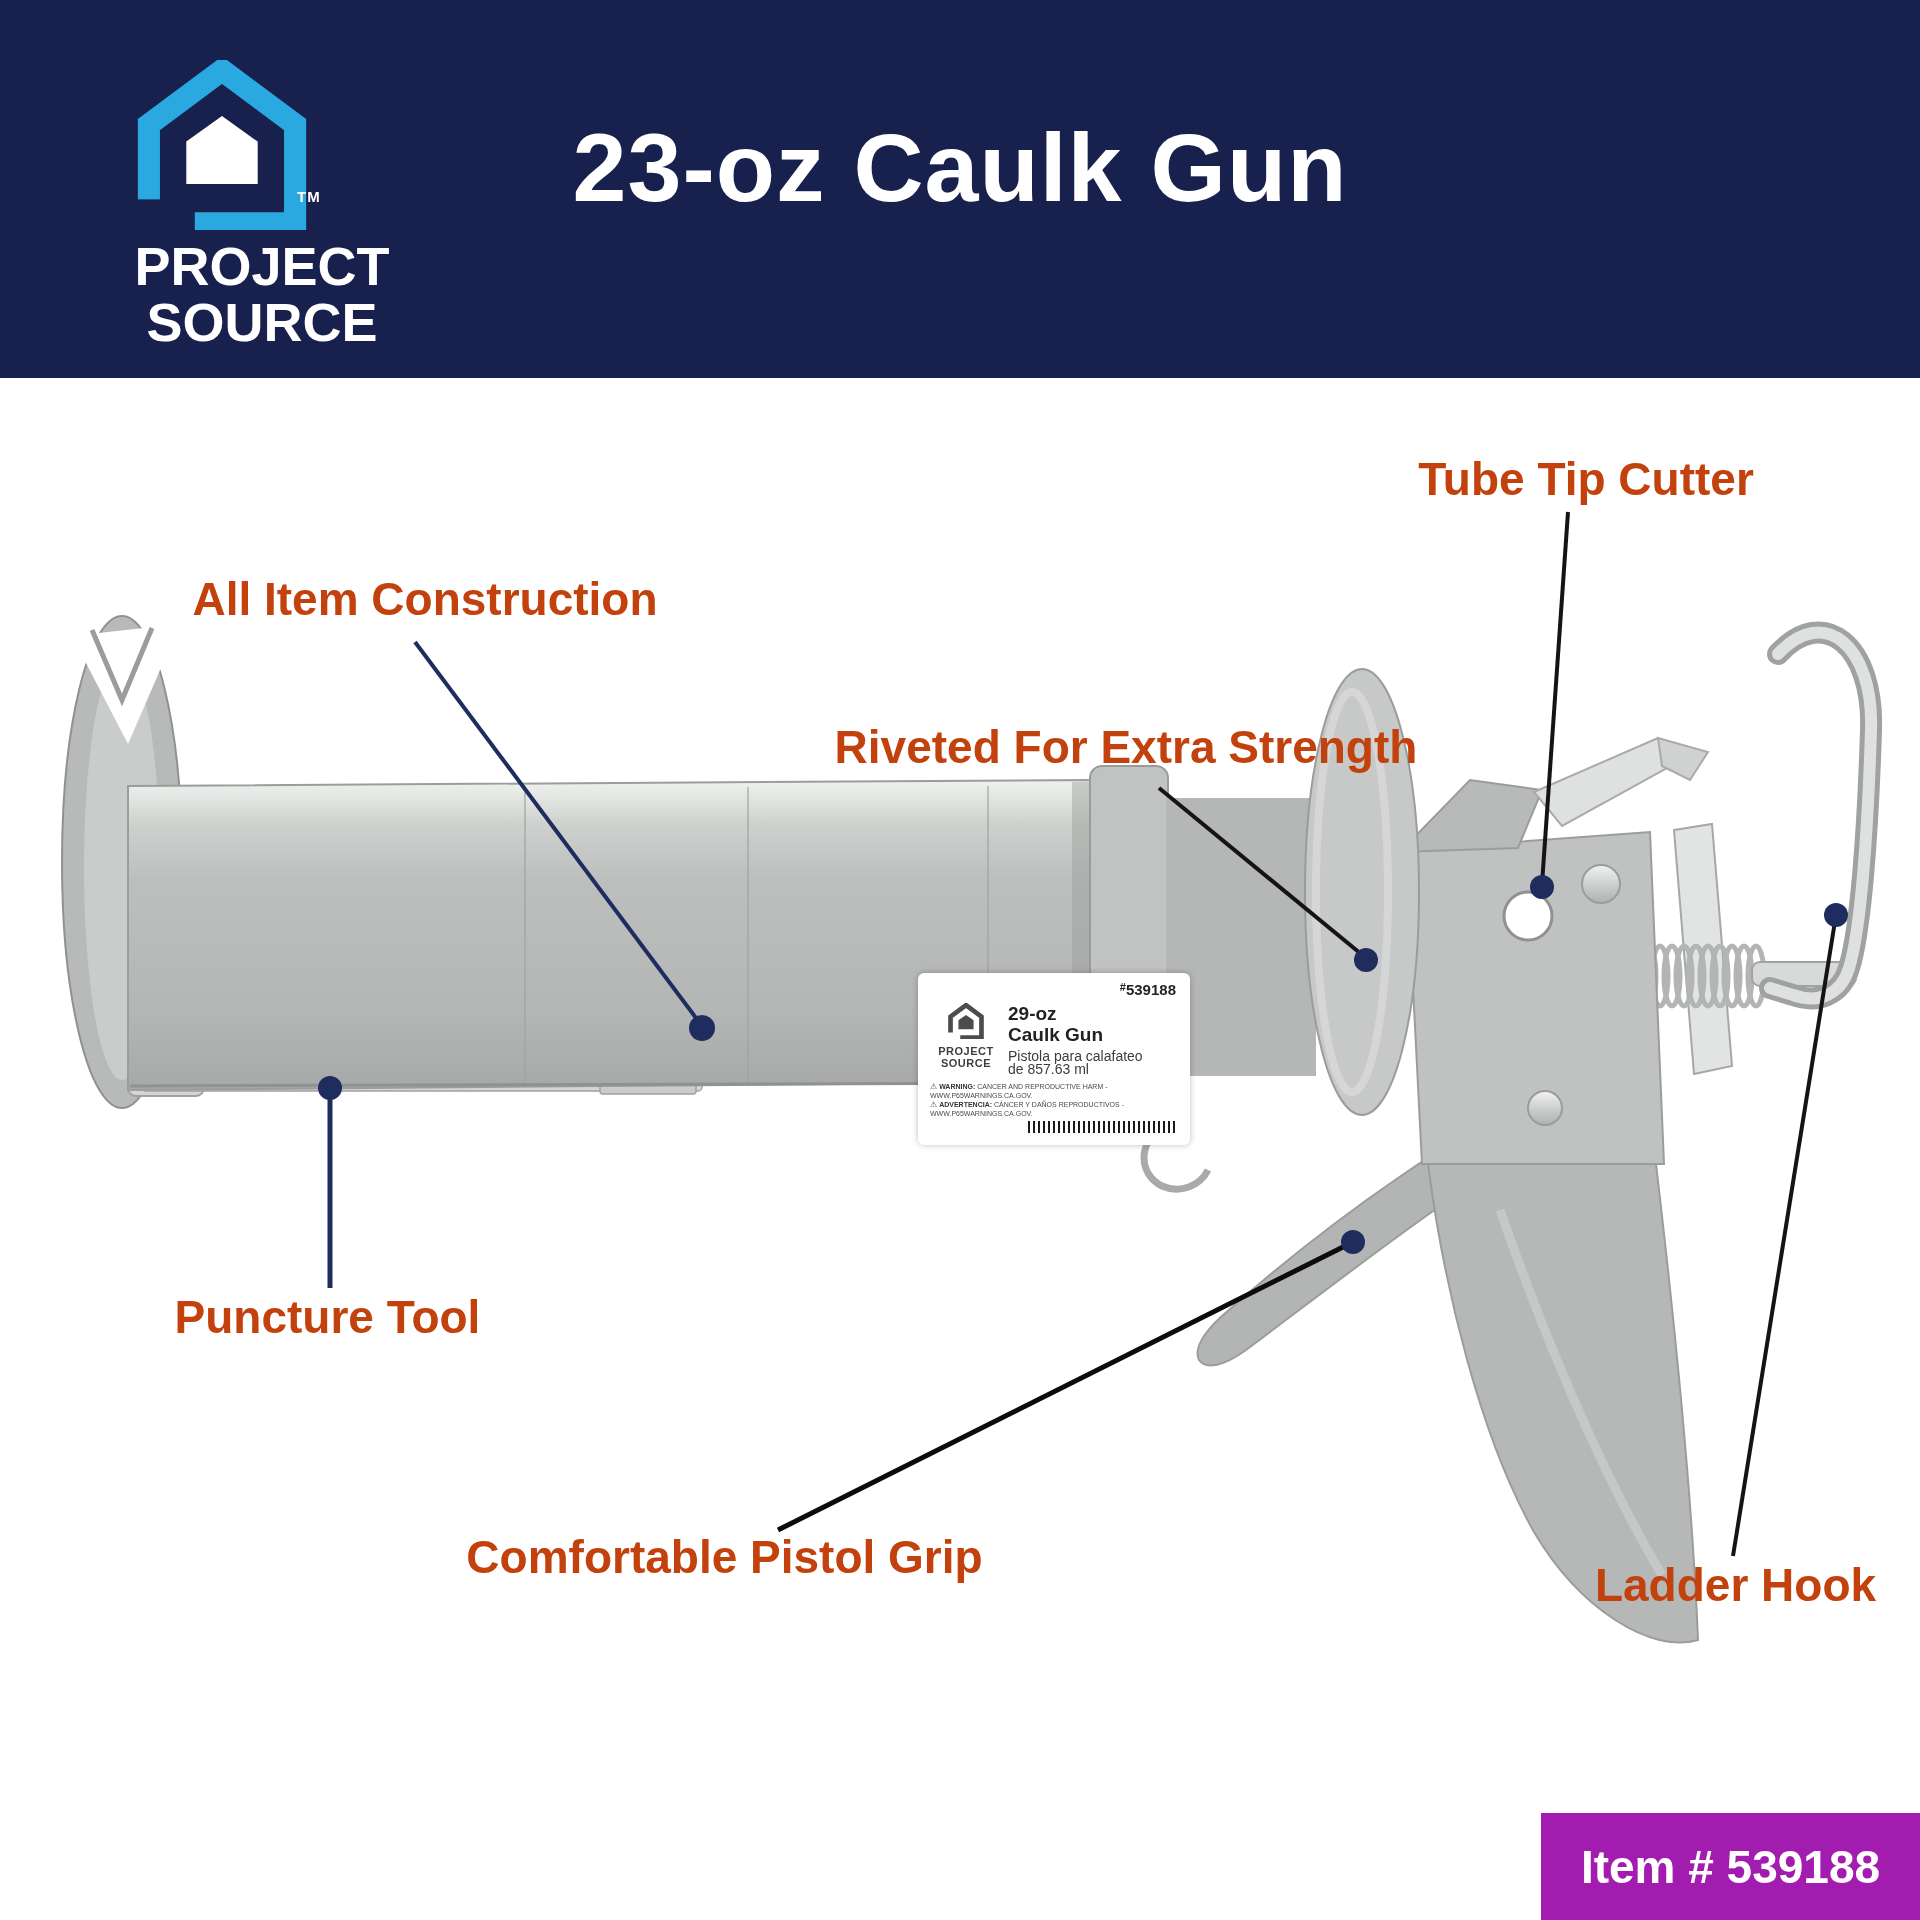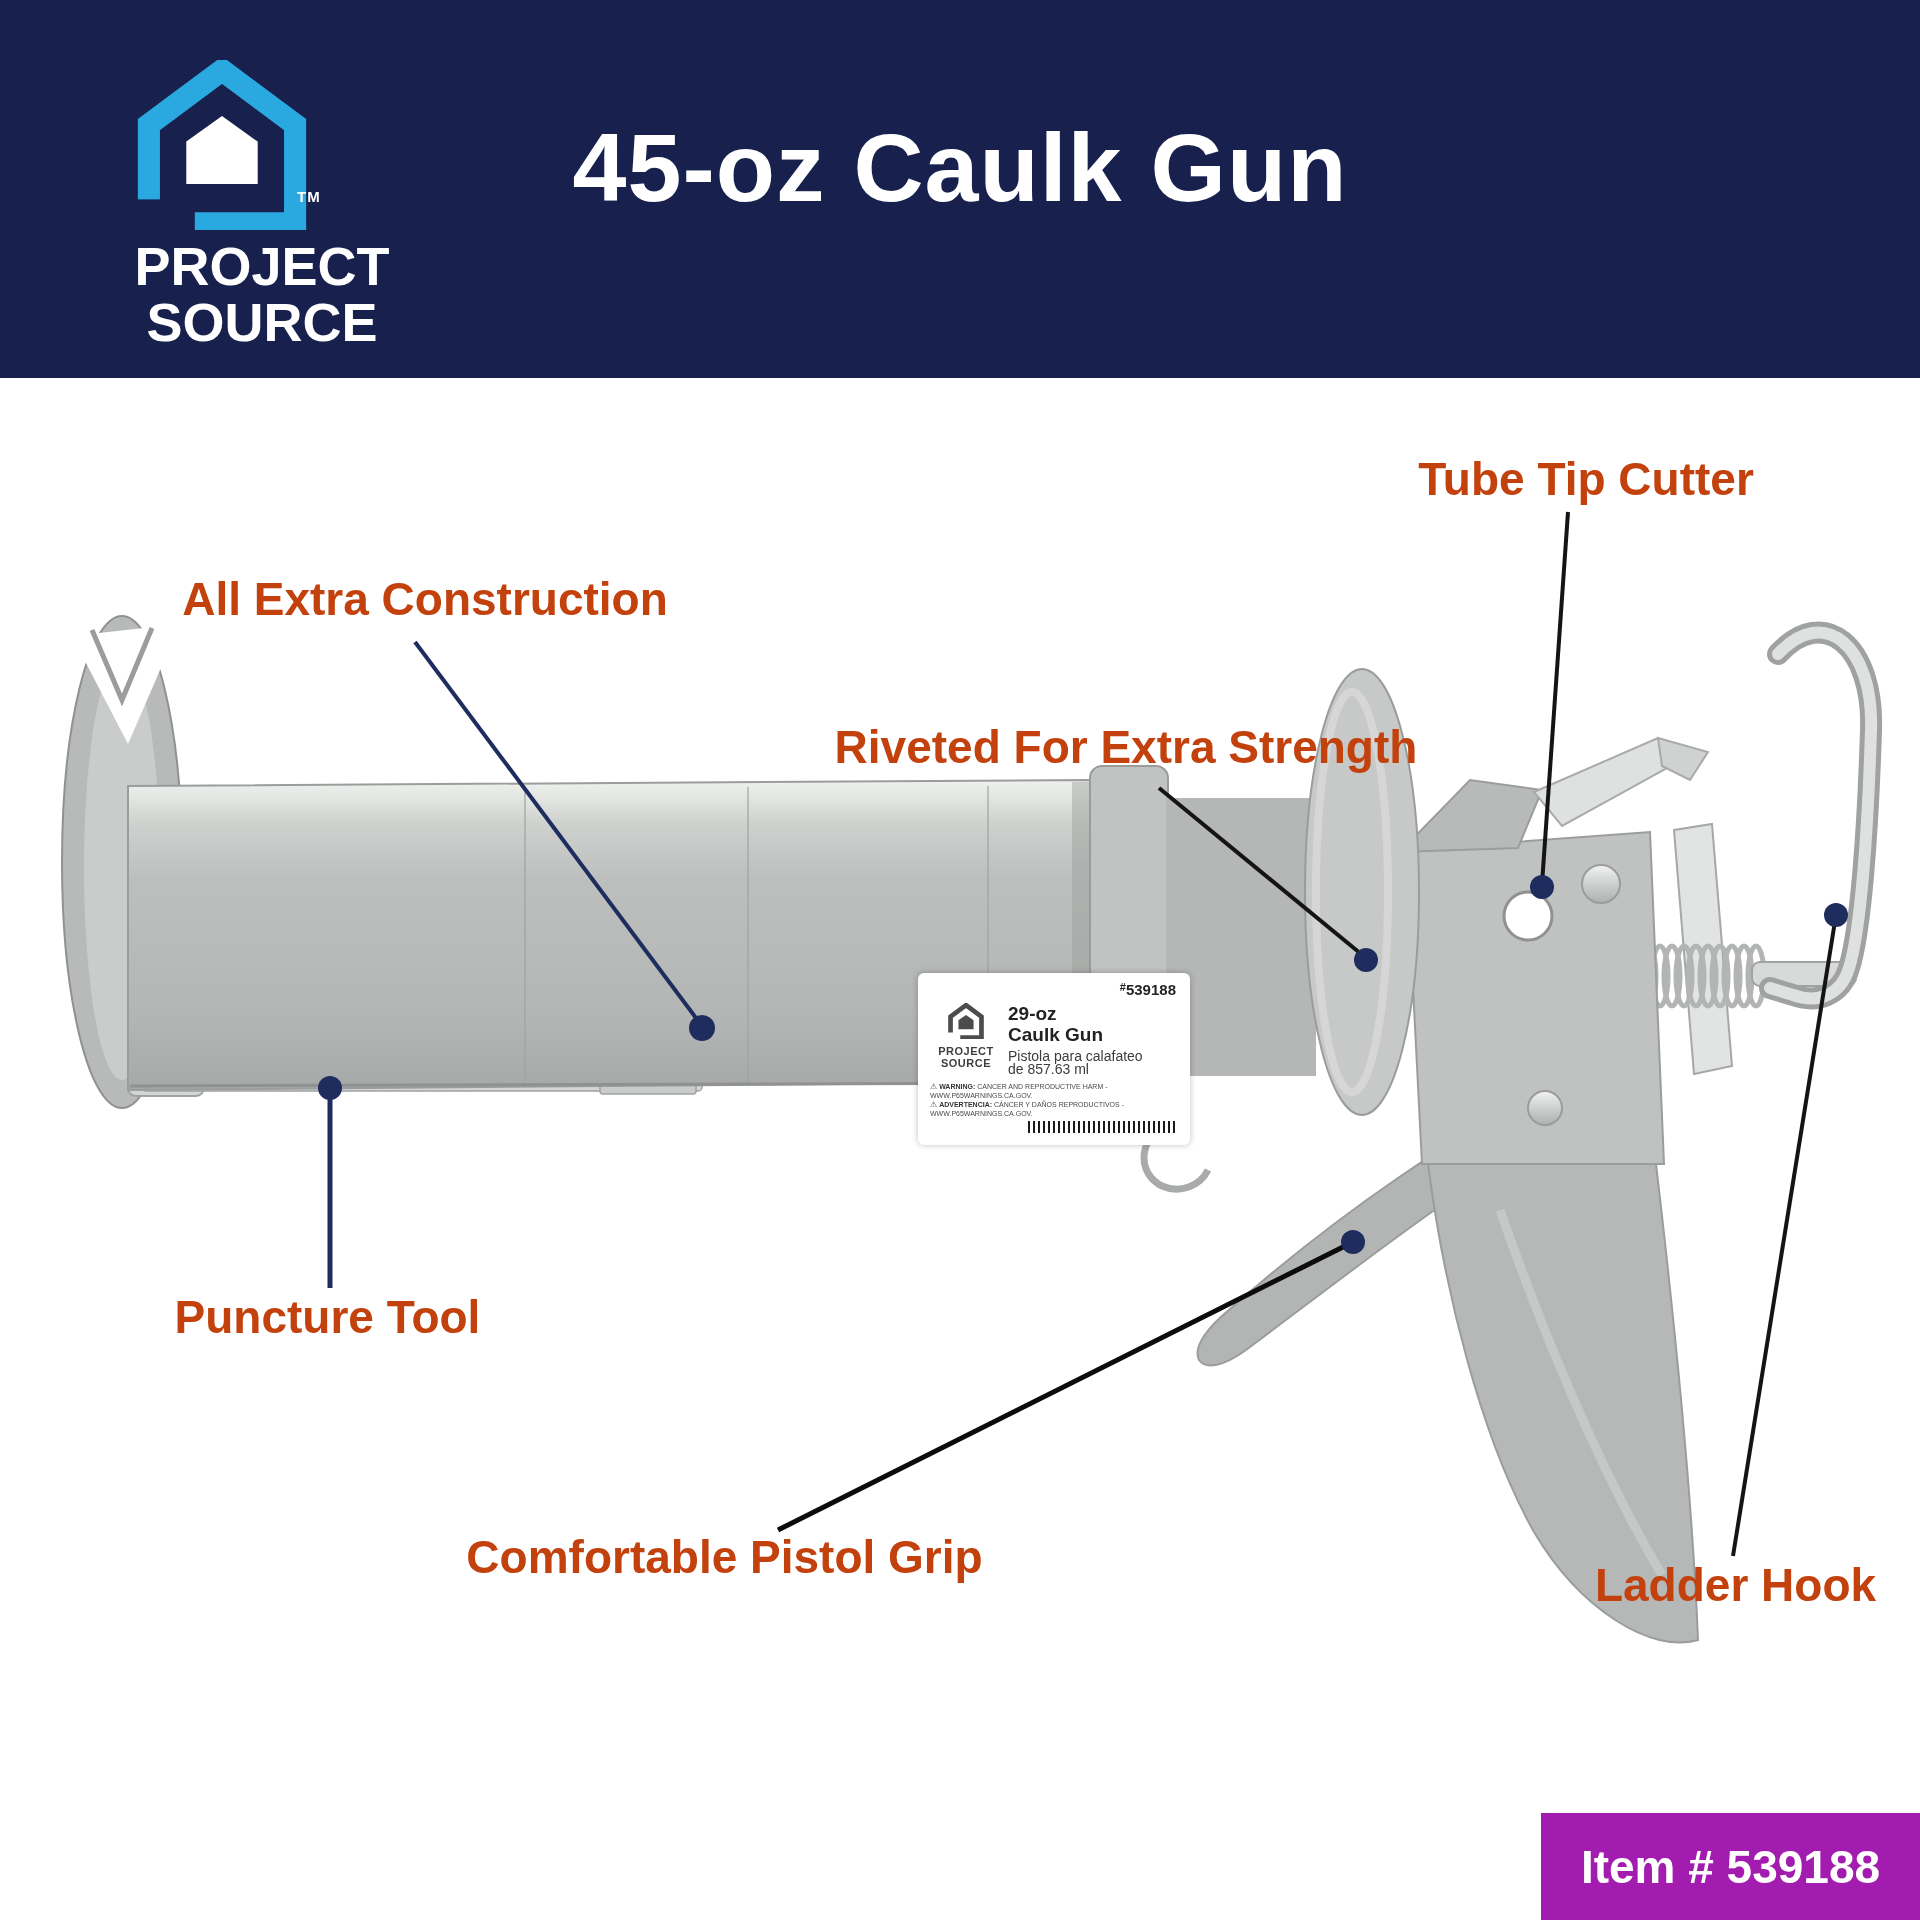--- a/index.html
+++ b/index.html
@@ -62,21 +62,21 @@
         <path d="M50,6 L93,38 L93,96 L7,96 L7,38 Z" fill="none" stroke="#2aa9e0" stroke-width="13" stroke-linejoin="miter"></path>
         <rect x="0" y="82" width="34" height="18" fill="#18214d"></rect>
         <path d="M50,33 L71,48 L71,73 L29,73 L29,48 Z" fill="#ffffff"></path>
       </svg>
       <div class="logo-tm" style="position:absolute;left:160px;top:128px;">TM</div>
       <div class="wordmark">
         <span>PROJECT</span><br>
         <span>SOURCE</span>
       </div>
     </div>
-    <div class="title">45-oz Caulk Gun</div>
+    <div class="title">23-oz Caulk Gun</div>
   </div>
 
   <svg class="gun-svg" viewBox="0 0 1920 1920">
     <defs>
       <linearGradient id="barrelGrad" x1="0" y1="0" x2="0" y2="1">
         <stop offset="0" stop-color="#eff1ef"></stop>
           <stop offset="0.06" stop-color="#e3e5e3"></stop>
         <stop offset="0.14" stop-color="#cfd1cf"></stop>
           <stop offset="0.32" stop-color="#bcbfbd"></stop>
         <stop offset="0.75" stop-color="#b3b6b4"></stop>
@@ -210,21 +210,21 @@
       </div>
     </div>
     <div class="pl-warn">
       <div><span class="tri">⚠</span> <b>WARNING:</b><span> CANCER AND REPRODUCTIVE HARM - WWW.P65WARNINGS.CA.GOV.</span></div>
       <div><span class="tri">⚠</span> <b>ADVERTENCIA:</b><span> CÁNCER Y DAÑOS REPRODUCTIVOS - WWW.P65WARNINGS.CA.GOV.</span></div>
     </div>
     <div class="pl-barcode"></div>
   </div>
 
   <div class="callout co-tube">Tube Tip Cutter</div>
-  <div class="callout co-metal">All Extra Construction</div>
+  <div class="callout co-metal">All Item Construction</div>
   <div class="callout co-rivet">Riveted For Extra Strength</div>
   <div class="callout co-puncture">Puncture Tool</div>
   <div class="callout co-ladder">Ladder Hook</div>
   <div class="callout co-grip">Comfortable Pistol Grip</div>
 
   <div class="item-box">
     <span>Item # 539188</span>
   </div>
 
 </div>

